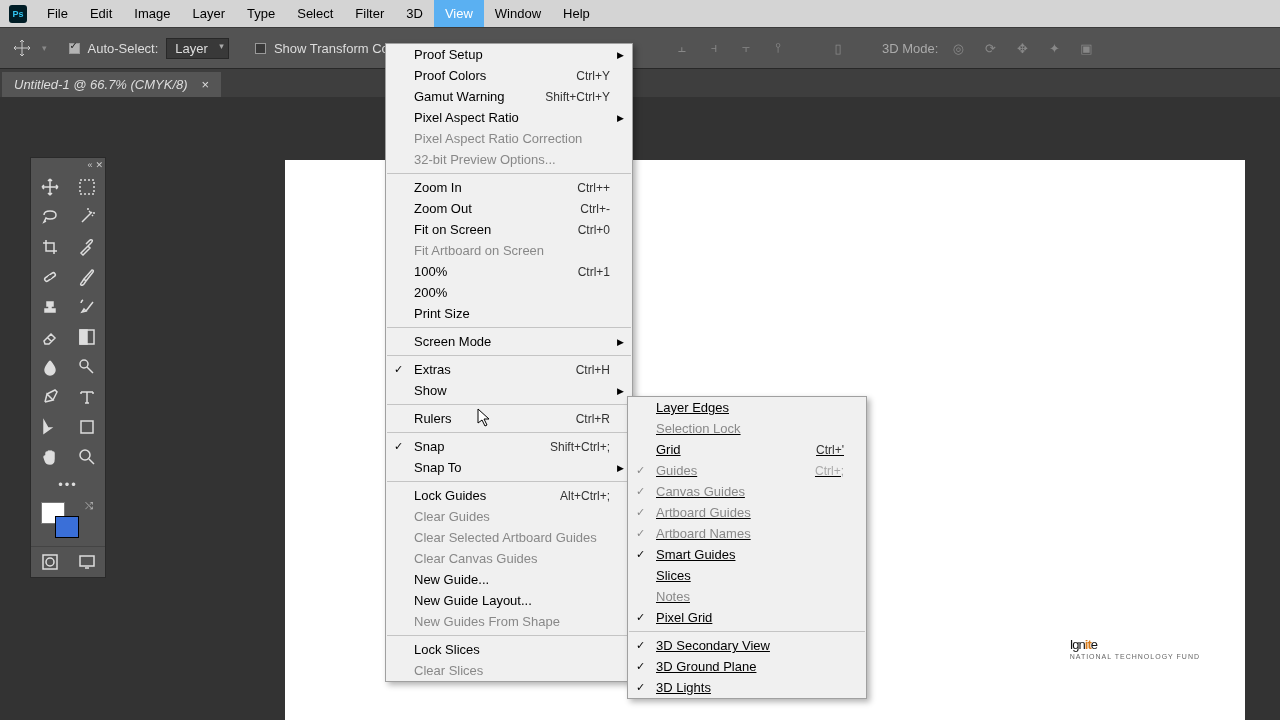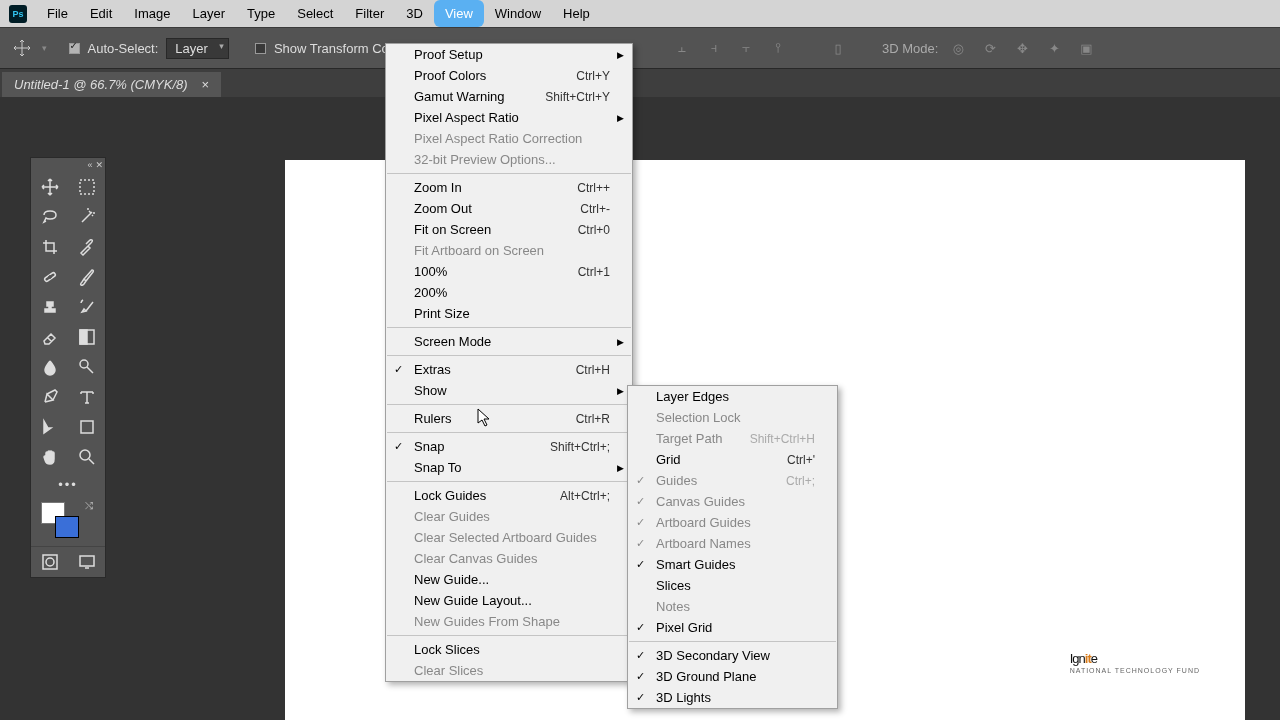--- a/index.html
+++ b/index.html
@@ -3,21 +3,21 @@
 <meta charset="utf-8">
 <style>
 * { margin: 0; padding: 0; box-sizing: border-box; font-family: 'Segoe UI', Tahoma, sans-serif; font-size: 13px; }
 body { width: 1280px; height: 720px; background: #333333; overflow: hidden; position: relative; }
 
 
 .menubar { height: 27px; background: #d4d4d4; display: flex; align-items: center; padding-left: 0; }
 .menubar .logo { width: 36px; height: 27px; display: flex; align-items: center; justify-content: center; }
 .menubar .logo-box { width: 18px; height: 18px; background: #001d26; border-radius: 3px; display: flex; align-items: center; justify-content: center; color: #31c5f0; font-size: 9px; font-weight: bold; }
 .menubar .item { padding: 0 11px; line-height: 27px; cursor: default; color: #000; }
-.menubar .item.active { background: #5ab0f2; color: #fff; border-radius: 6px; }
+.menubar .item.active { background: #5ab0f2; color: #fff; }
 
 
 .optionsbar { height: 42px; background: #535353; border-top: 1px solid #3a3a3a; border-bottom: 1px solid #282828; display: flex; align-items: center; padding: 0 10px; gap: 8px; color: #ddd; font-size: 12px; }
 .optionsbar .chk { width: 11px; height: 11px; border: 1px solid #999; background: #393939; display: inline-block; vertical-align: middle; }
 .optionsbar .chk.on { background: #b3b3b3; position: relative; }
 .optionsbar .chk.on::after { content: '✓'; position: absolute; top: -4px; left: 0; font-size: 10px; color: #222; }
 .optionsbar .select { background: #393939; border: 1px solid #282828; padding: 2px 20px 2px 8px; color: #ddd; position: relative; }
 .optionsbar .select::after { content: '▾'; position: absolute; right: 4px; font-size: 9px; color: #aaa; }
 .optionsbar .iconbtn { width: 24px; height: 24px; display: flex; align-items: center; justify-content: center; color: #888; }
 
@@ -49,28 +49,28 @@
 .menu-row { display: flex; align-items: center; height: 21px; padding: 0 22px 0 28px; cursor: default; position: relative; color: #000; }
 .menu-row.disabled { color: #888; }
 .menu-row .chk-mark { position: absolute; left: 8px; font-size: 11px; }
 .menu-row .label { flex: 1; }
 .menu-row .shortcut { color: #333; font-size: 12px; margin-left: 24px; }
 .menu-row.disabled .shortcut { color: #aaa; }
 .menu-row .arrow { position: absolute; right: 8px; font-size: 9px; }
 .menu-sep { height: 1px; background: #c4c4c4; margin: 3px 1px; }
 
 .view-menu { top: 27px; left: 385px; width: 248px; }
-.show-menu { top: 369px; left: 627px; width: 211px; }
+.show-menu { top: 380px; left: 627px; width: 240px; text-decoration: underline; }
 
 
 .cursor { position: absolute; top: 408px; left: 477px; font-size: 18px; pointer-events: none; }
 .cursor svg { stroke: #000; fill: #fff; }
 
 
-.watermark { position: absolute; bottom: 46px; right: 80px; color: #111; font-family: Arial, sans-serif; }
+.watermark { position: absolute; bottom: 60px; right: 80px; color: #111; font-family: Arial, sans-serif; }
 .watermark .w1 { font-size: 44px; font-weight: 300; letter-spacing: -1px; }
 .watermark .w1 b { color: #d87b1a; font-weight: 700; }
 .watermark .sub { font-size: 7px; letter-spacing: 1px; color: #666; text-align: right; margin-top: -6px; }
 </style>
 </head>
 <body>
 
 <div class="menubar">
   <div class="logo">
       <div class="logo-box">Ps</div>
@@ -375,24 +375,20 @@
     </div>
   </div>
 
 <div class="menu show-menu" id="show-menu">
     <div class="menu-row">
       <span class="label">Layer Edges</span>
     </div>
     <div class="menu-row disabled">
       <span class="label">Selection Lock</span>
     </div>
-    <div class="menu-row disabled">
-      <span class="label">Target Path</span>
-      <span class="shortcut">Shift+Ctrl+H</span>
-    </div>
     <div class="menu-row">
       <span class="label">Grid</span>
       <span class="shortcut">Ctrl+'</span>
     </div>
     <div class="menu-row disabled">
       <span class="chk-mark">✓</span>
       <span class="label">Guides</span>
       <span class="shortcut">Ctrl+;</span>
     </div>
     <div class="menu-row disabled">

